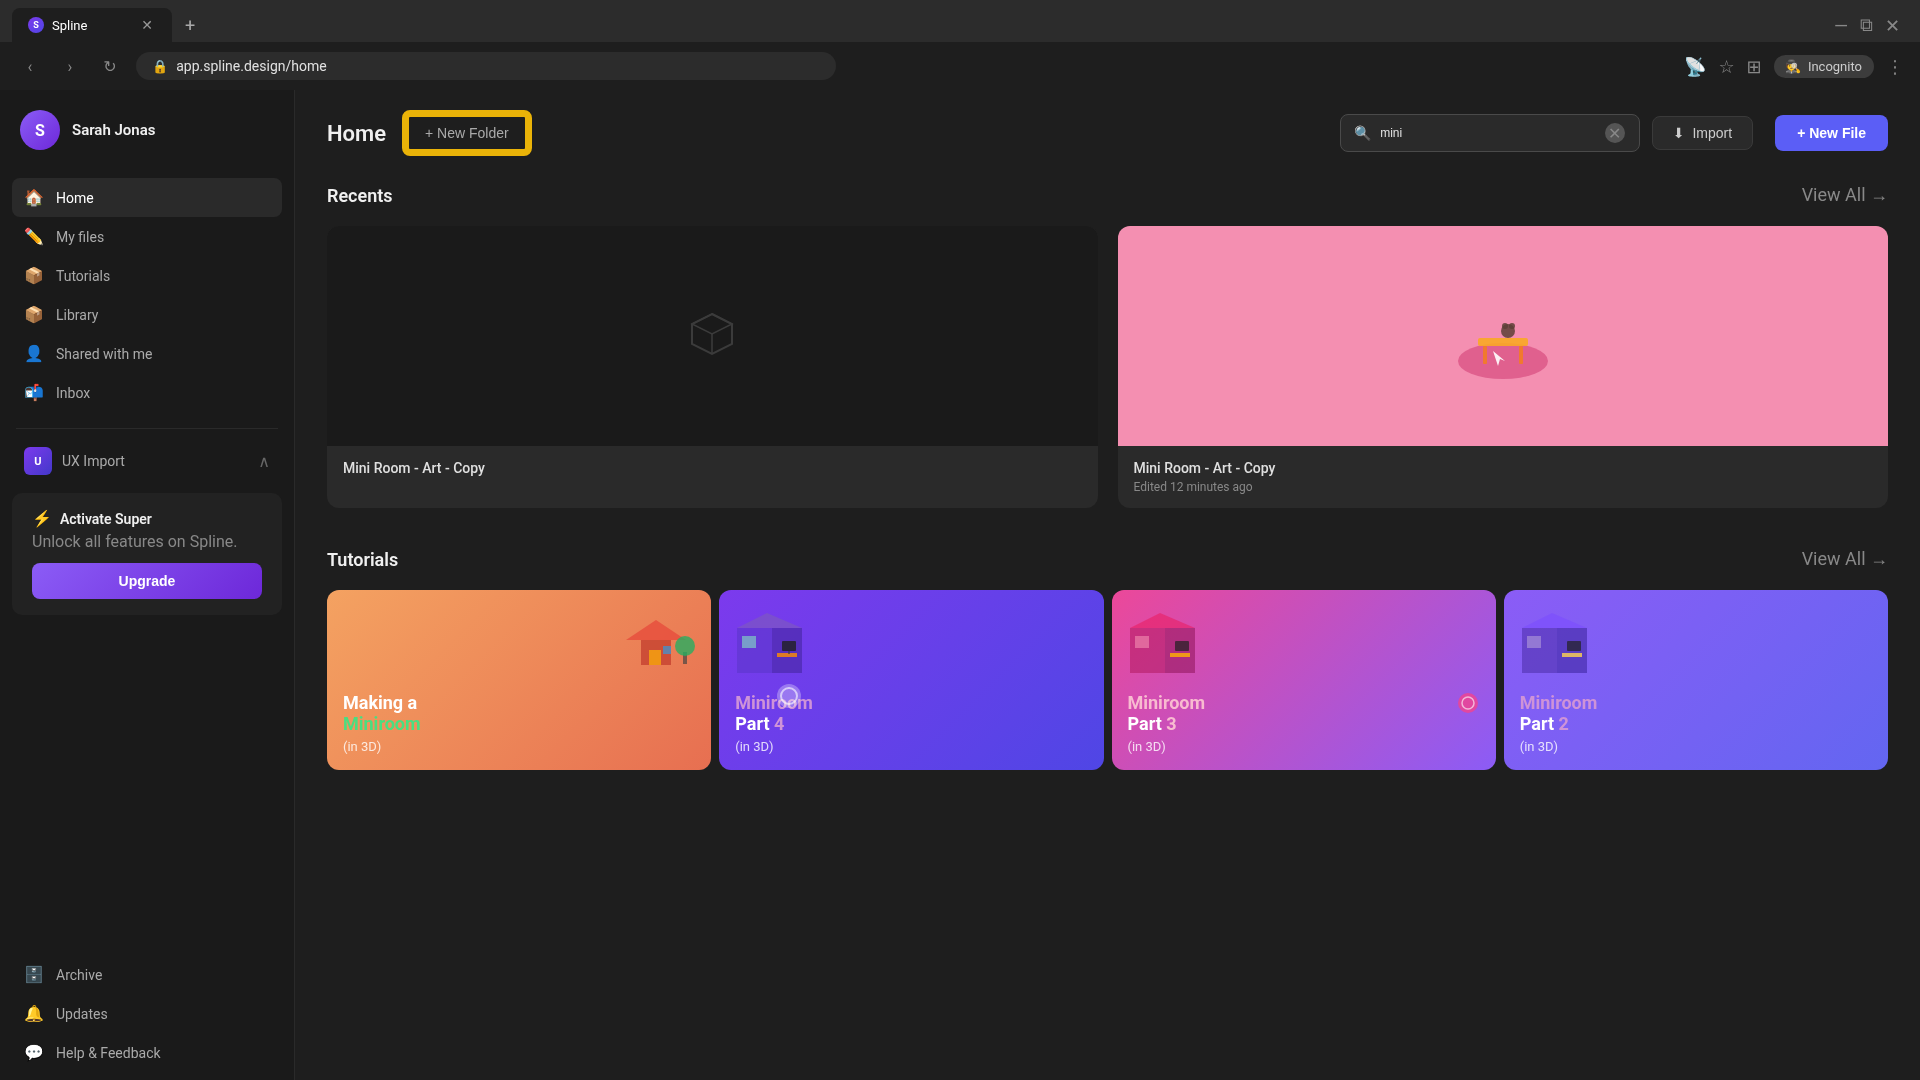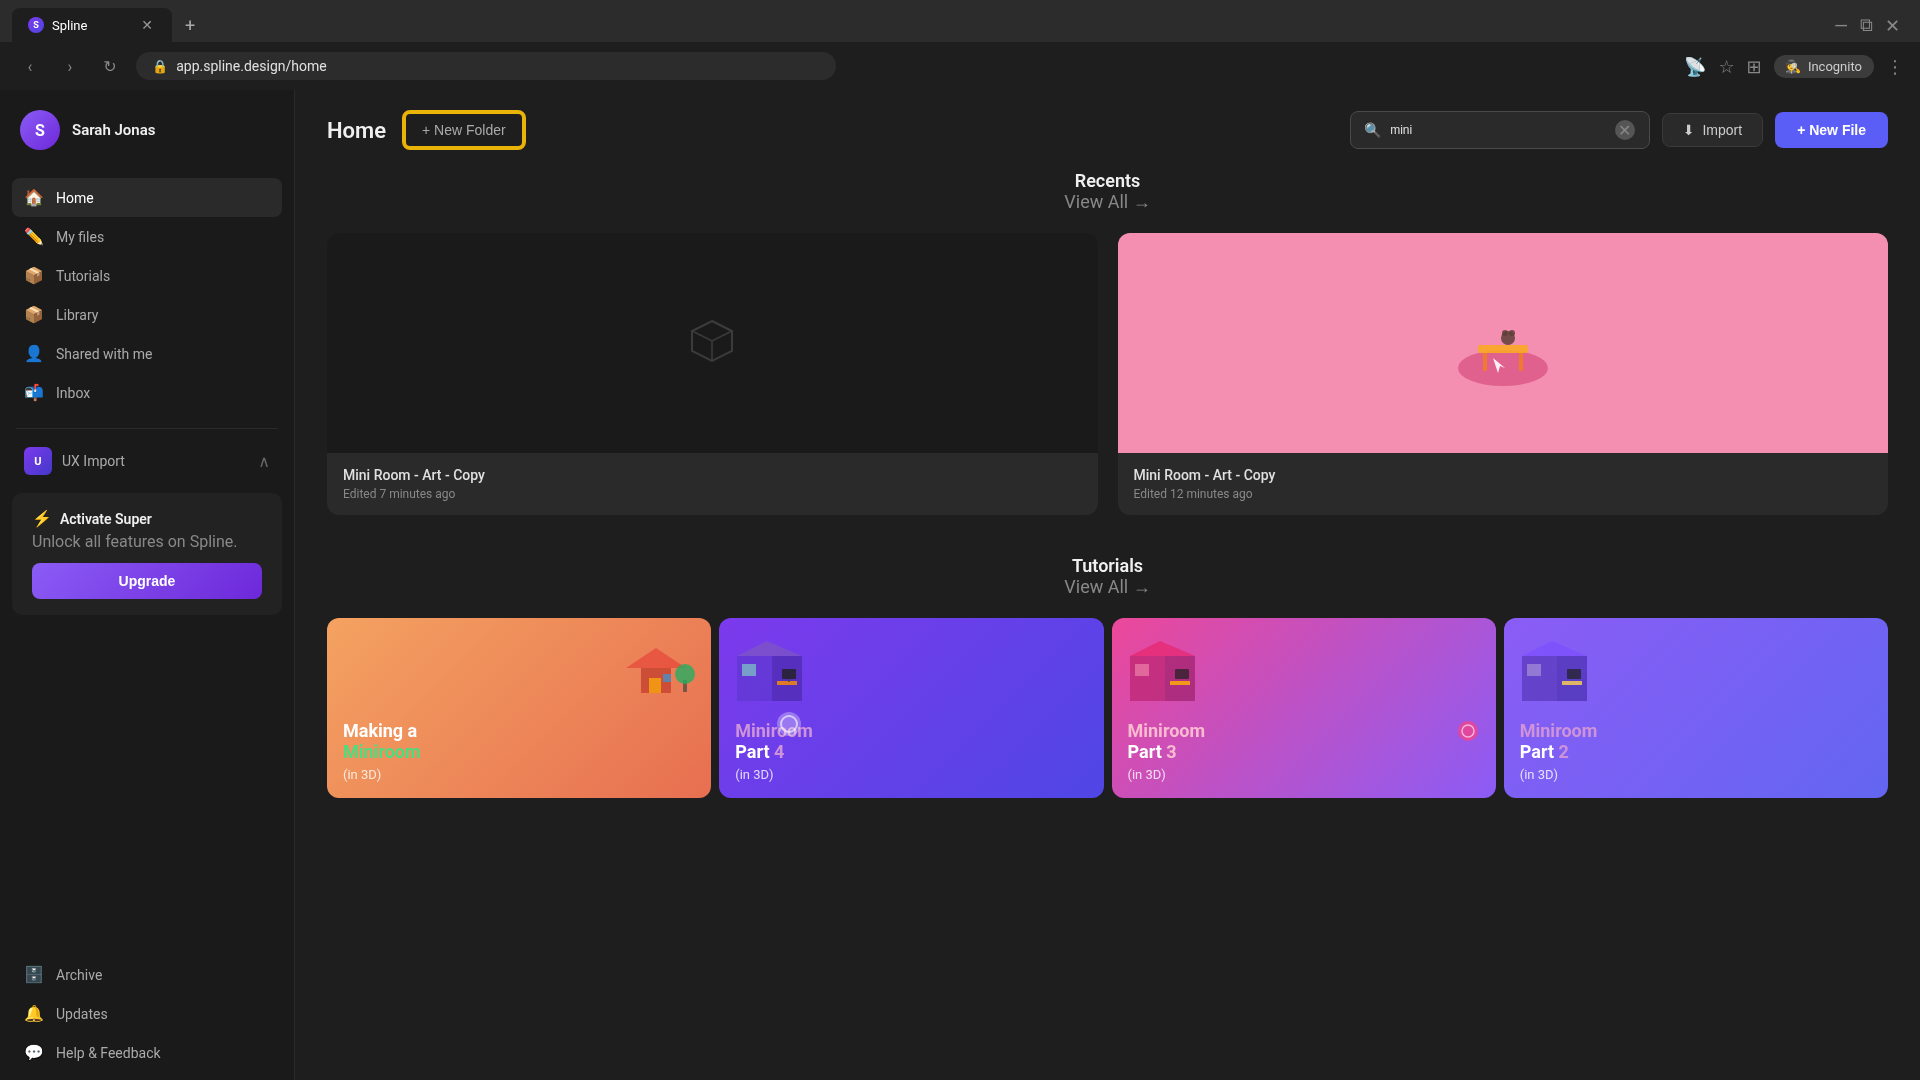--- a/index.html
+++ b/index.html
@@ -299,21 +299,21 @@
       gap: 16px;
       flex-shrink: 0;
     }
     .page-title {
       font-size: 22px;
       font-weight: 600;
       color: #f0f0f0;
     }
     .new-folder-btn {
       background: transparent;
-      border: 4px solid #eab308;
+      border: 7px solid #eab308;
       border-radius: 8px;
       padding: 8px 16px;
       color: #aaa;
       font-size: 14px;
       cursor: pointer;
       display: flex;
       align-items: center;
       gap: 6px;
     }
     .top-bar-actions {
@@ -370,35 +370,36 @@
       border: none;
       border-radius: 8px;
       padding: 10px 22px;
       color: white;
       font-size: 14px;
       font-weight: 600;
       cursor: pointer;
       display: flex;
       align-items: center;
       gap: 8px;
+      margin-left: 10px;
     }
 
     
     .content-area {
       flex: 1;
       overflow-y: auto;
       padding: 0 32px 32px;
     }
 
     .section-header {
       display: flex;
       align-items: center;
       justify-content: space-between;
       margin-bottom: 20px;
-      flex-direction: column;
+      margin-top: 8px;
     }
     .section-title {
       font-size: 18px;
       font-weight: 600;
       color: #f0f0f0;
     }
     .view-all-btn {
       display: flex;
       align-items: center;
       gap: 6px;
@@ -639,21 +640,20 @@
             <div class="file-placeholder-icon">
               <svg width="50" height="50" viewBox="0 0 50 50" fill="none">
                 <polygon points="25,5 45,15 45,35 25,45 5,35 5,15" stroke="#888" stroke-width="2" fill="none"></polygon>
                 <polygon points="25,5 45,15 25,25 5,15" stroke="#888" stroke-width="1.5" fill="none"></polygon>
                 <line x1="25" y1="25" x2="25" y2="45" stroke="#888" stroke-width="1.5"></line>
               </svg>
             </div>
           </div>
           <div class="file-card-info">
             <div class="file-name">Mini Room - Art - Copy</div>
-            <div class="file-meta">Edited 7 minutes ago</div>
           </div>
         </div>
 
         <div class="file-card">
           <div class="file-card-thumb pink">
 
             <svg width="140" height="100" viewBox="0 0 140 100">
 
               <ellipse cx="70" cy="75" rx="45" ry="18" fill="#c2185b" opacity="0.4"></ellipse>
 

